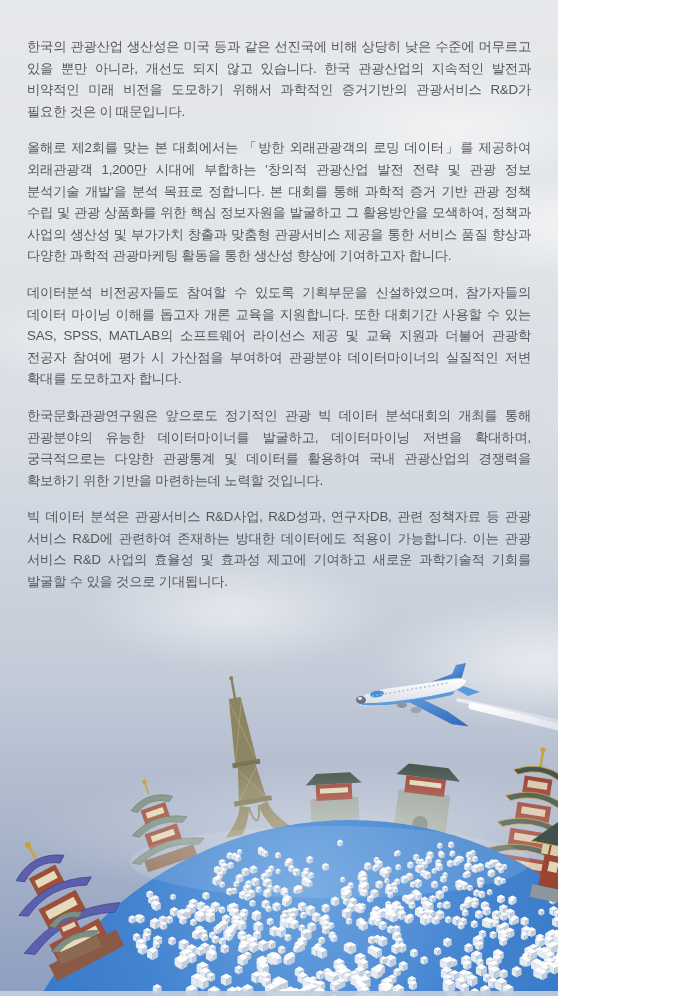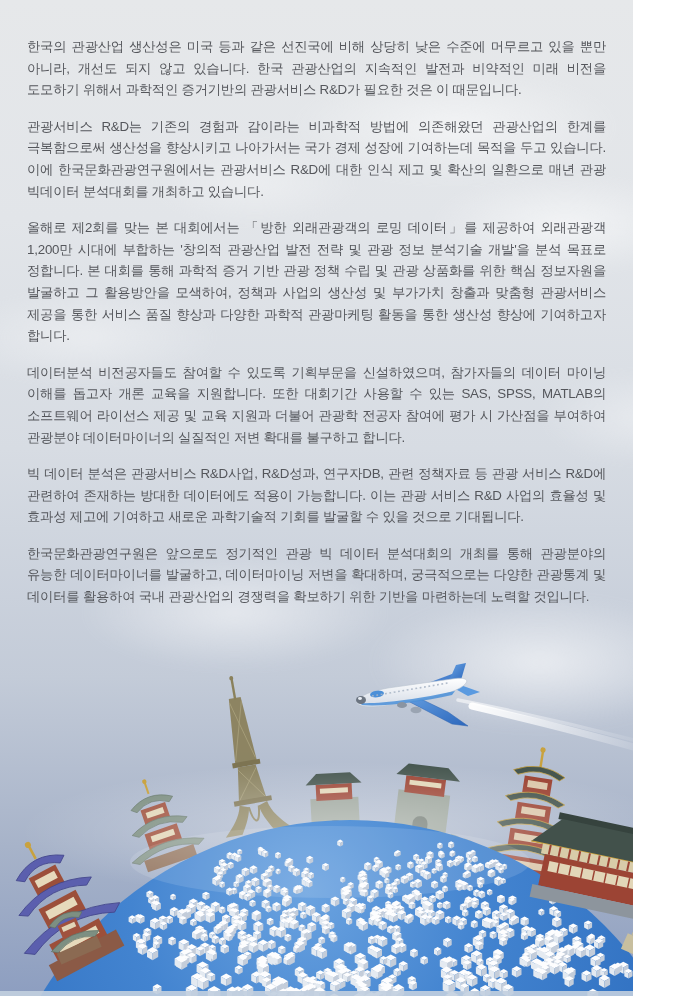--- a/index.html
+++ b/index.html
@@ -1,18 +1,18 @@
 <!DOCTYPE html>
 <html><head>
 <meta charset="utf-8">
 <style>
   html,body{margin:0;padding:0;}
   .page{
     position:relative;
-    width:633px;height:996px;
+    width:558px;height:996px;
     overflow:hidden;
     background:linear-gradient(180deg,#e6e8ea 0%,#e2e5e9 22%,#d7dce3 45%,#c3cbd8 68%,#a7b3c9 85%,#8d9ec0 100%);
     font-family:"Liberation Sans","DejaVu Sans",sans-serif;
   }
   .cloud{position:absolute;border-radius:50%;
     background:radial-gradient(closest-side,rgba(255,255,255,.95),rgba(255,255,255,0));
     filter:blur(7px);pointer-events:none;}
   .c1{left:290px;top:70px;width:330px;height:115px;opacity:.55;}
   .c2{left:430px;top:175px;width:270px;height:100px;opacity:.6;}
   .c3{left:-50px;top:290px;width:270px;height:95px;opacity:.4;}
@@ -2213,19 +2213,18 @@
       <rect x="73" y="922" width="14" height="5" fill="#e2d6b8"></rect>
       <path d="M54,940 Q80,927 106,940 L100,944 Q80,933 60,944 Z" fill="#7d8f82" stroke="#5f7164" stroke-width="0.6"></path>
       <rect x="58" y="944" width="44" height="12" fill="#8b6a52"></rect>
     </g>
 
     <rect x="0" y="991" width="687" height="5" fill="#c2cfdf" opacity="0.9"></rect>
   </svg>
 
   <main class="text-block">
     <p>한국의 관광산업 생산성은 미국 등과 같은 선진국에 비해 상당히 낮은 수준에 머무르고 있을 뿐만 아니라, 개선도 되지 않고 있습니다. 한국 관광산업의 지속적인 발전과 비약적인 미래 비전을 도모하기 위해서 과학적인 증거기반의 관광서비스 R&amp;D가 필요한 것은 이 때문입니다.</p>
-    <p>관광서비스 R&amp;D는 기존의 경험과 감이라는 비과학적 방법에 의존해왔던 관광산업의 한계를 극복함으로써 생산성을 향상시키고 나아가서는 국가 경제 성장에 기여하는데 목적을 두고 있습니다. 이에 한국문화관광연구원에서는 관광서비스 R&amp;D에 대한 인식 제고 및 확산의 일환으로 매년 관광 빅데이터 분석대회를 개최하고 있습니다.</p>
     <p>올해로 제2회를 맞는 본 대회에서는 「방한 외래관광객의 로밍 데이터」를 제공하여 외래관광객 1,200만 시대에 부합하는 '창의적 관광산업 발전 전략 및 관광 정보 분석기술 개발'을 분석 목표로 정합니다. 본 대회를 통해 과학적 증거 기반 관광 정책 수립 및 관광 상품화를 위한 핵심 정보자원을 발굴하고 그 활용방안을 모색하여, 정책과 사업의 생산성 및 부가가치 창출과 맞춤형 관광서비스 제공을 통한 서비스 품질 향상과 다양한 과학적 관광마케팅 활동을 통한 생산성 향상에 기여하고자 합니다.</p>
-    <p>데이터분석 비전공자들도 참여할 수 있도록 기획부문을 신설하였으며, 참가자들의 데이터 마이닝 이해를 돕고자 개론 교육을 지원합니다. 또한 대회기간 사용할 수 있는 SAS, SPSS, MATLAB의 소프트웨어 라이선스 제공 및 교육 지원과 더불어 관광학 전공자 참여에 평가 시 가산점을 부여하여 관광분야 데이터마이너의 실질적인 저변 확대를 불구하고 합니다.</p>
+    <p>데이터분석 비전공자들도 참여할 수 있도록 기획부문을 신설하였으며, 참가자들의 데이터 마이닝 이해를 돕고자 개론 교육을 지원합니다. 또한 대회기간 사용할 수 있는 SAS, SPSS, MATLAB의 소프트웨어 라이선스 제공 및 교육 지원과 더불어 관광학 전공자 참여에 평가 시 가산점을 부여하여 관광분야 데이터마이너의 실질적인 저변 확대를 도모하고자 합니다.</p>
+    <p>한국문화관광연구원은 앞으로도 정기적인 관광 빅 데이터 분석대회의 개최를 통해 관광분야의 유능한 데이터마이너를 발굴하고, 데이터마이닝 저변을 확대하며, 궁극적으로는 다양한 관광통계 및 데이터를 활용하여 국내 관광산업의 경쟁력을 확보하기 위한 기반을 마련하는데 노력할 것입니다.</p>
     <p>빅 데이터 분석은 관광서비스 R&amp;D사업, R&amp;D성과, 연구자DB, 관련 정책자료 등 관광 서비스 R&amp;D에 관련하여 존재하는 방대한 데이터에도 적용이 가능합니다. 이는 관광 서비스 R&amp;D 사업의 효율성 및 효과성 제고에 기여하고 새로운 과학기술적 기회를 발굴할 수 있을 것으로 기대됩니다.</p>
-    <p>한국문화관광연구원은 앞으로도 정기적인 관광 빅 데이터 분석대회의 개최를 통해 관광분야의 유능한 데이터마이너를 발굴하고, 데이터마이닝 저변을 확대하며, 궁극적으로는 다양한 관광통계 및 데이터를 활용하여 국내 관광산업의 경쟁력을 확보하기 위한 기반을 마련하는데 노력할 것입니다.</p>
   </main>
 </div>
 
 </body></html>

